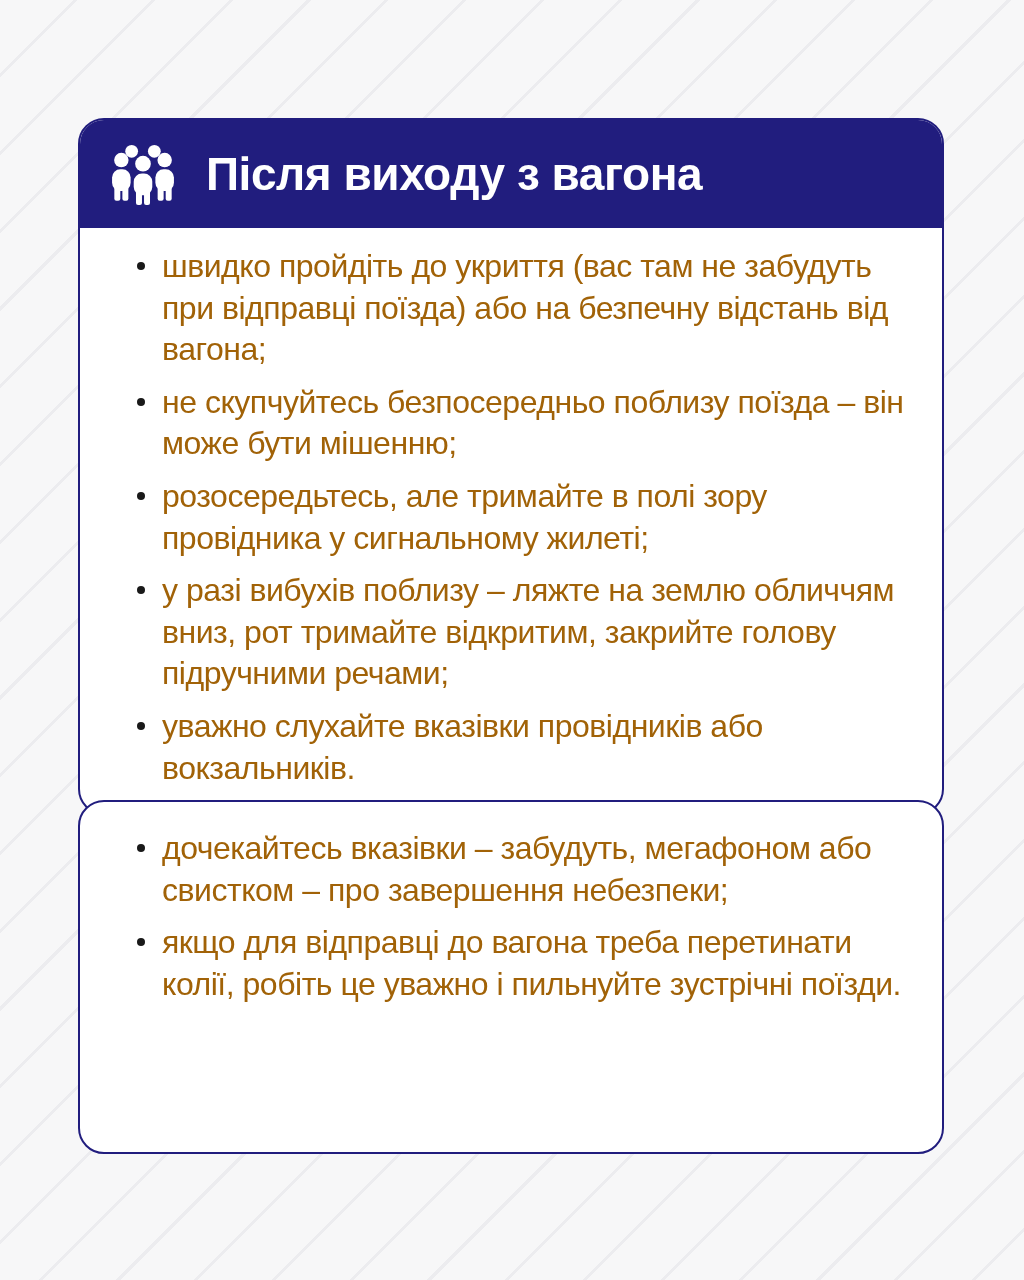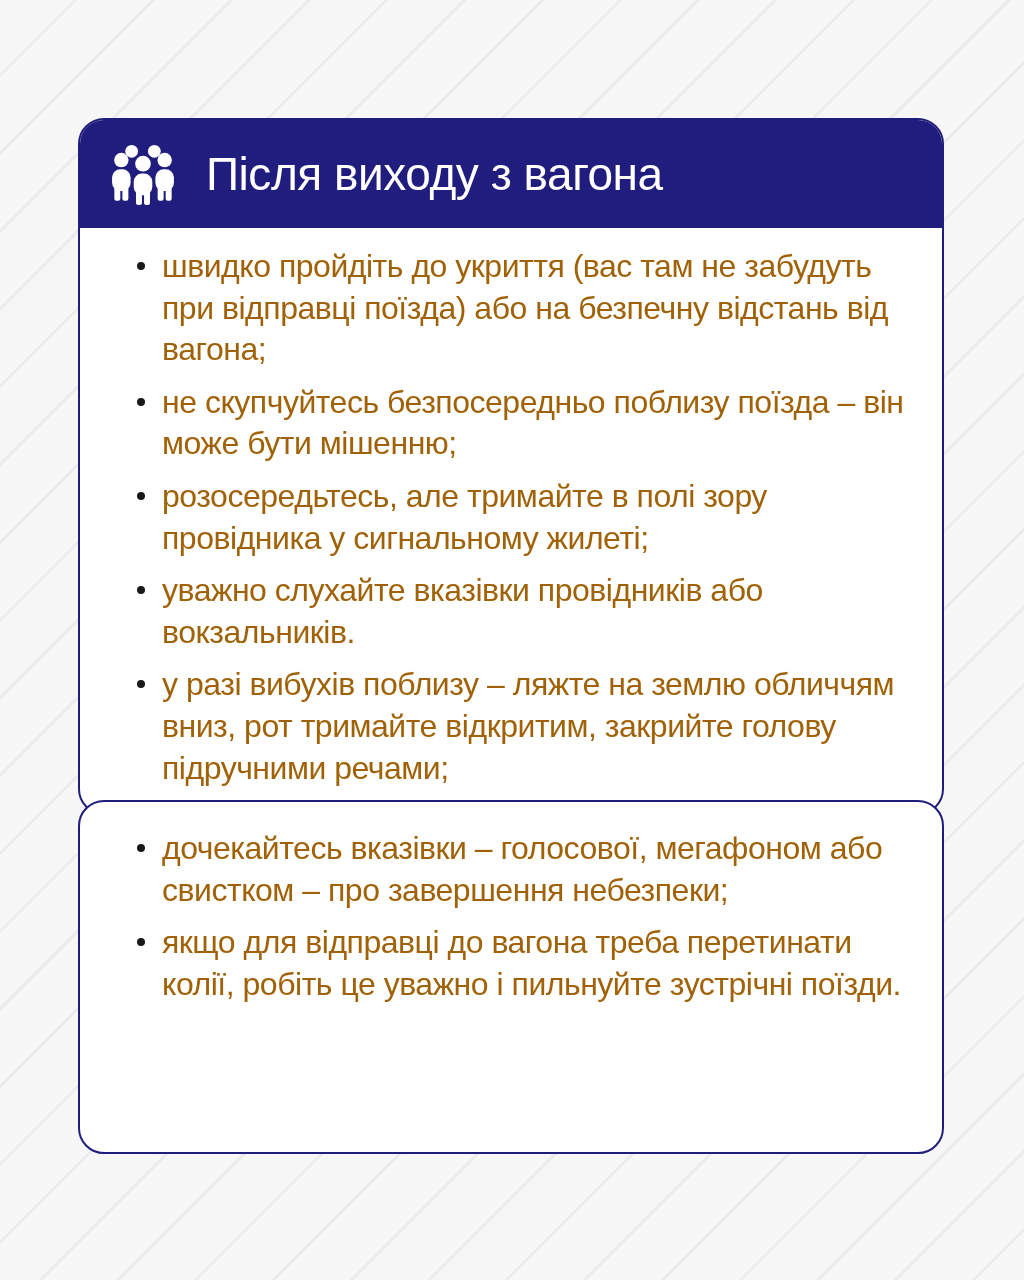--- a/index.html
+++ b/index.html
@@ -45,21 +45,21 @@
     height: 108px;
     display: flex;
     align-items: center;
     gap: 30px;
     padding: 0 30px;
   }
   .card-title {
     margin: 0;
     color: #ffffff;
     font-size: 46px;
-    font-weight: normal;
+    font-weight: bold;
     letter-spacing: -0.01em;
     white-space: nowrap;
   }
   .hicon { display: block; flex: 0 0 auto; }
   .hicon svg { display: block; }
 
   .card-body { padding: 18px 36px 24px 50px; }
   .card-2 .card-body { padding-top: 26px; }
 
   ul.bullets {
@@ -118,28 +118,28 @@
           <rect x="54" y="41" width="5.8" height="15" rx="2"></rect>
         </svg>
       </span>
       <h1 class="card-title">Після виходу з вагона</h1>
     </header>
     <div class="card-body">
       <ul class="bullets">
           <li><span class="dot"></span><span>швидко пройдіть до укриття (вас там не забудуть при відправці поїзда) або на безпечну відстань від вагона;</span></li>
           <li class="bold"><span class="dot"></span><span>не скупчуйтесь безпосередньо поблизу поїзда – він може бути мішенню;</span></li>
           <li><span class="dot"></span><span>розосередьтесь, але тримайте в полі зору провідника у сигнальному жилеті;</span></li>
+          <li><span class="dot"></span><span>у разі вибухів поблизу – ляжте на землю обличчям вниз, рот тримайте відкритим, закрийте голову підручними речами;</span></li>
           <li><span class="dot"></span><span>уважно слухайте вказівки провідників або вокзальників.</span></li>
-          <li><span class="dot"></span><span>у разі вибухів поблизу – ляжте на землю обличчям вниз, рот тримайте відкритим, закрийте голову підручними речами;</span></li>
         </ul>
     </div>
   </section>
 
   <section class="card card-2">
     <div class="card-body">
       <ul class="bullets">
-          <li><span class="dot"></span><span>дочекайтесь вказівки – голосової, мегафоном або свистком – про завершення небезпеки;</span></li>
+          <li><span class="dot"></span><span>дочекайтесь вказівки – забудуть, мегафоном або свистком – про завершення небезпеки;</span></li>
           <li><span class="dot"></span><span>якщо для відправці до вагона треба перетинати колії, робіть це уважно і пильнуйте зустрічні поїзди.</span></li>
         </ul>
     </div>
   </section>
 
 </div>
 
 </body></html>

